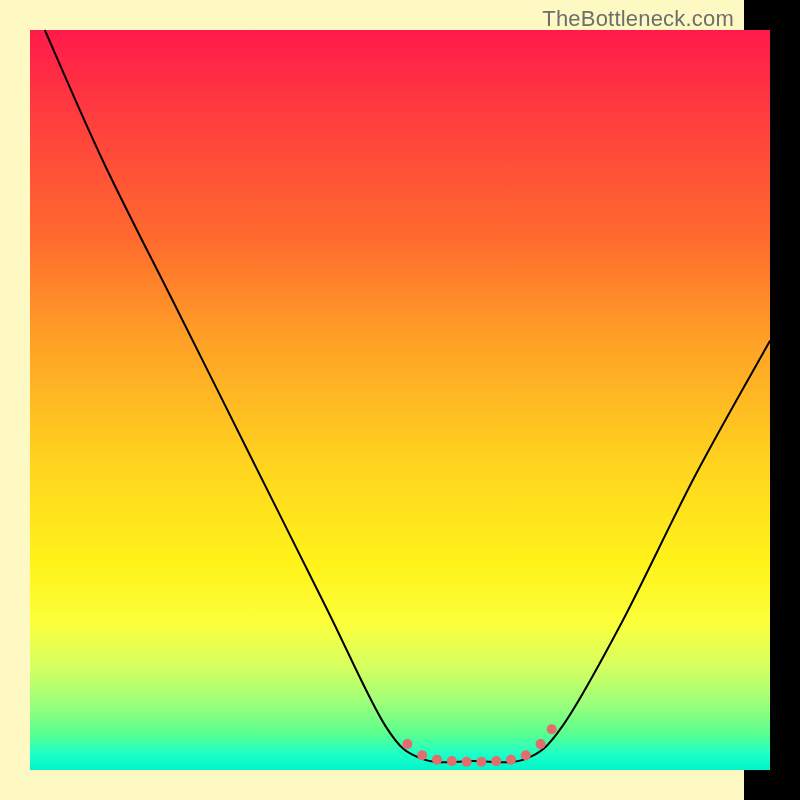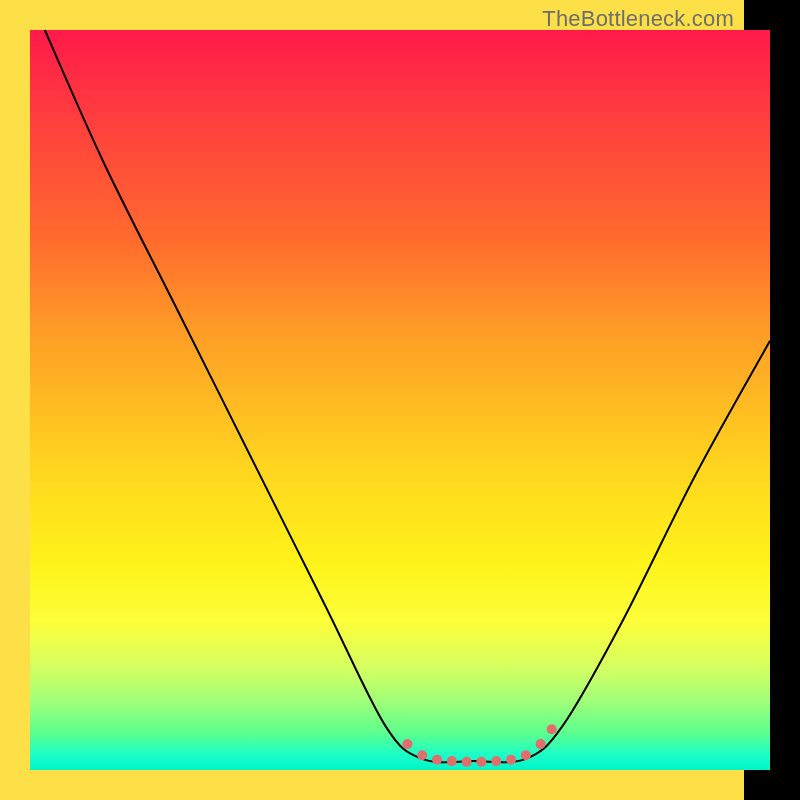--- a/index.html
+++ b/index.html
@@ -8,21 +8,21 @@
     width: 800px;
     height: 800px;
     overflow: hidden;
     background: #000;
     font-family: Arial, Helvetica, sans-serif;
   }
   .frame {
     position: relative;
     width: 744px;
     height: 800px;
-    background: #fde047;
+    background: #fef9c3;
   }
   .plot-area {
     position: absolute;
     left: 30px;
     top: 30px;
     width: 740px;
     height: 740px;
     background: linear-gradient(to bottom,
       #ff1a4a 0%,
       #ff3e3e 12%,

